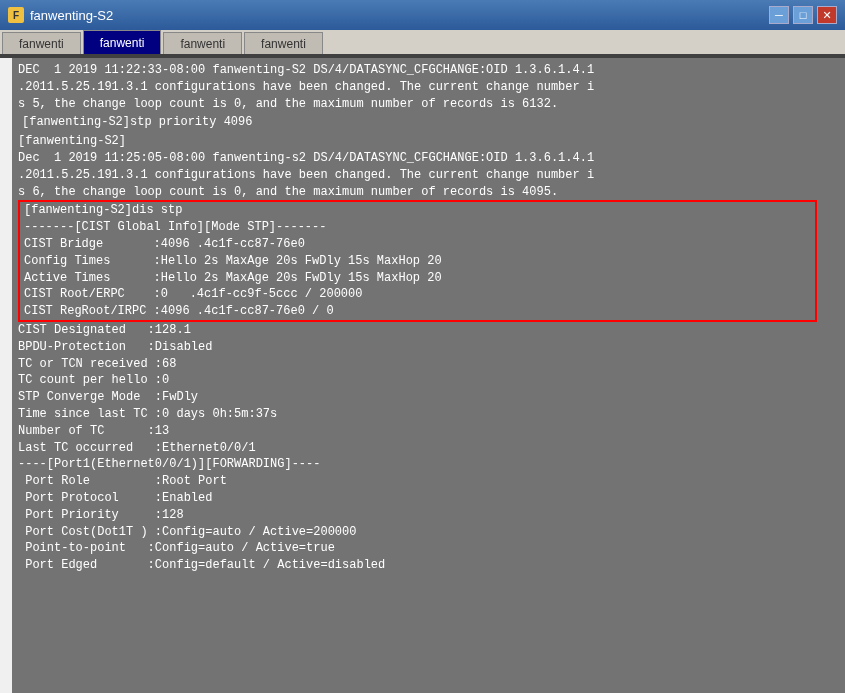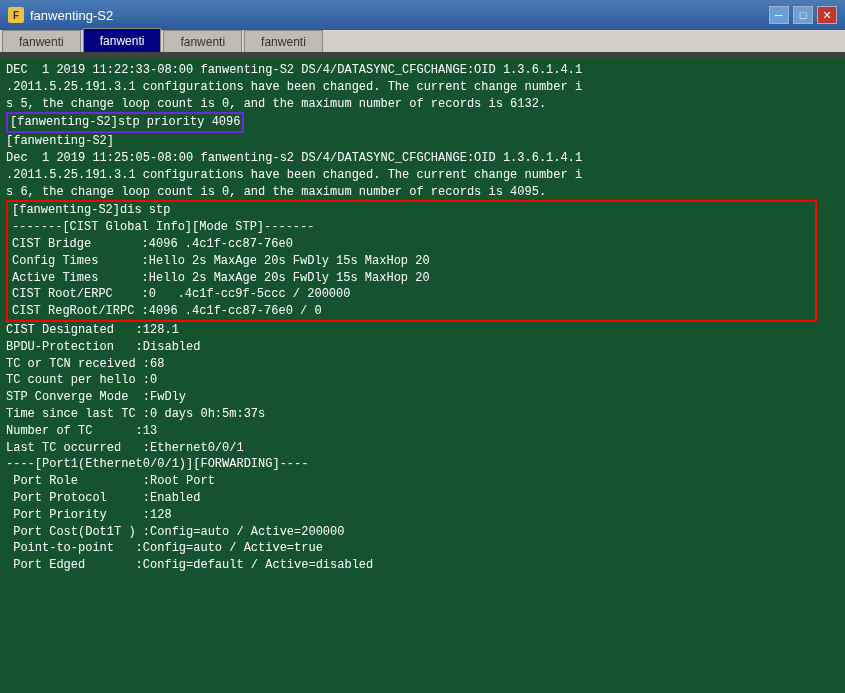--- a/index.html
+++ b/index.html
@@ -38,21 +38,21 @@
     }
     .title-btn.close { background: #c0392b; }
 
     
     .tab-bar {
       background: #d4d0c8;
       display: flex;
       align-items: flex-end;
       height: 28px;
       padding: 0 2px;
-      border-bottom: 6px solid #404040;
+      border-bottom: 4px solid #404040;
     }
     .tab {
       padding: 4px 16px;
       background: #c0bcb4;
       border: 1px solid #888;
       border-bottom: none;
       margin-right: 2px;
       font-size: 12px;
       font-family: Arial, sans-serif;
       cursor: pointer;
@@ -61,28 +61,29 @@
       display: flex; align-items: center;
     }
     .tab.active {
       background: #000080;
       color: white;
       height: 24px;
     }
 
     
     .terminal {
-      background: #14532d;
+      background: #737373;
       color: #ffffff;
       padding: 4px 6px;
       height: calc(693px - 30px - 28px);
       overflow: hidden;
       font-size: 12px;
       line-height: 1.4;
       position: relative;
+      margin-left: 12px;
     }
     .terminal-content {
       overflow-y: auto;
       height: 100%;
       padding-right: 14px;
     }
     .terminal-content::-webkit-scrollbar { width: 14px; }
     .terminal-content::-webkit-scrollbar-track { background: #c0c0c0; }
     .terminal-content::-webkit-scrollbar-thumb { background: #808080; border: 1px solid #404040; }
 
@@ -114,21 +115,21 @@
   <div class="tab active">fanwenti</div>
   <div class="tab">fanwenti</div>
   <div class="tab">fanwenti</div>
 </div>
 
 <div class="terminal">
   <div class="terminal-content" id="term-content">
   <div class="line">DEC  1 2019 11:22:33-08:00 fanwenting-S2 DS/4/DATASYNC_CFGCHANGE:OID 1.3.6.1.4.1</div>
       <div class="line">.2011.5.25.191.3.1 configurations have been changed. The current change number i</div>
       <div class="line">s 5, the change loop count is 0, and the maximum number of records is 6132.</div>
-      <div style="display: block; line-height: 1.4;"><span style="border: 2px solid #6d28d9; display: inline-block; padding: 0px 2px; white-space: pre;">[fanwenting-S2]stp priority 4096</span></div>
+      <div style="display: block; line-height: 1.4;"><span style="border: 2px solid #737373; display: inline-block; padding: 0px 2px; white-space: pre;">[fanwenting-S2]stp priority 4096</span></div>
       <div class="line">[fanwenting-S2]</div>
       <div class="line">Dec  1 2019 11:25:05-08:00 fanwenting-s2 DS/4/DATASYNC_CFGCHANGE:OID 1.3.6.1.4.1</div>
       <div class="line">.2011.5.25.191.3.1 configurations have been changed. The current change number i</div>
       <div class="line">s 6, the change loop count is 0, and the maximum number of records is 4095.</div>
       <div><div style="border: 2px solid red; display: inline-block; padding: 0px 4px; min-width: 99%;"><div style="white-space: pre; line-height: 1.4;">[fanwenting-S2]dis stp</div><div style="white-space: pre; line-height: 1.4;">-------[CIST Global Info][Mode STP]-------</div><div style="white-space: pre; line-height: 1.4;">CIST Bridge       :4096 .4c1f-cc87-76e0</div><div style="white-space: pre; line-height: 1.4;">Config Times      :Hello 2s MaxAge 20s FwDly 15s MaxHop 20</div><div style="white-space: pre; line-height: 1.4;">Active Times      :Hello 2s MaxAge 20s FwDly 15s MaxHop 20</div><div style="white-space: pre; line-height: 1.4;">CIST Root/ERPC    :0   .4c1f-cc9f-5ccc / 200000</div><div style="white-space: pre; line-height: 1.4;">CIST RegRoot/IRPC :4096 .4c1f-cc87-76e0 / 0</div></div></div>
       <div class="line">CIST Designated   :128.1</div>
       <div class="line">BPDU-Protection   :Disabled</div>
       <div class="line">TC or TCN received :68</div>
       <div class="line">TC count per hello :0</div>
       <div class="line">STP Converge Mode  :FwDly</div>

